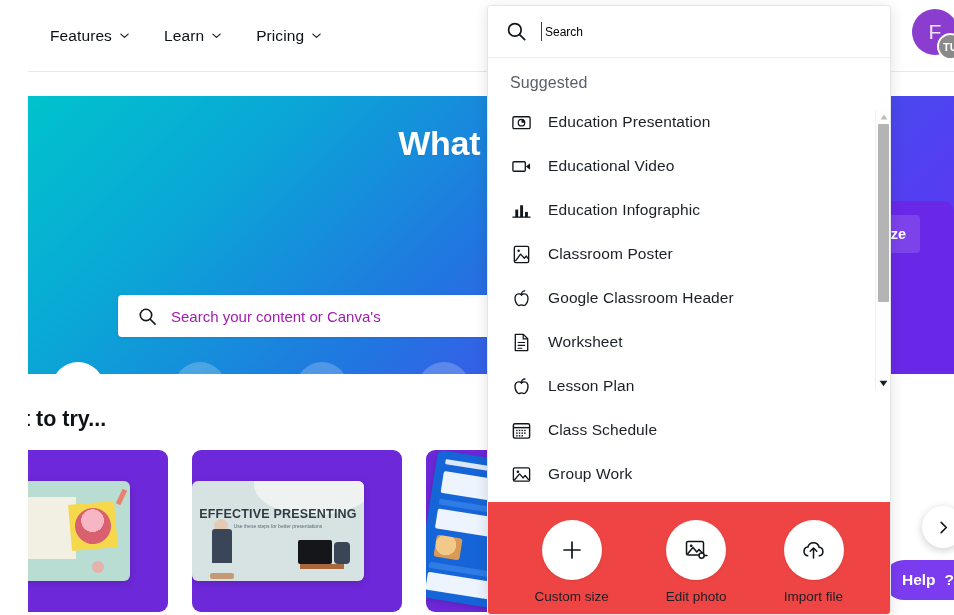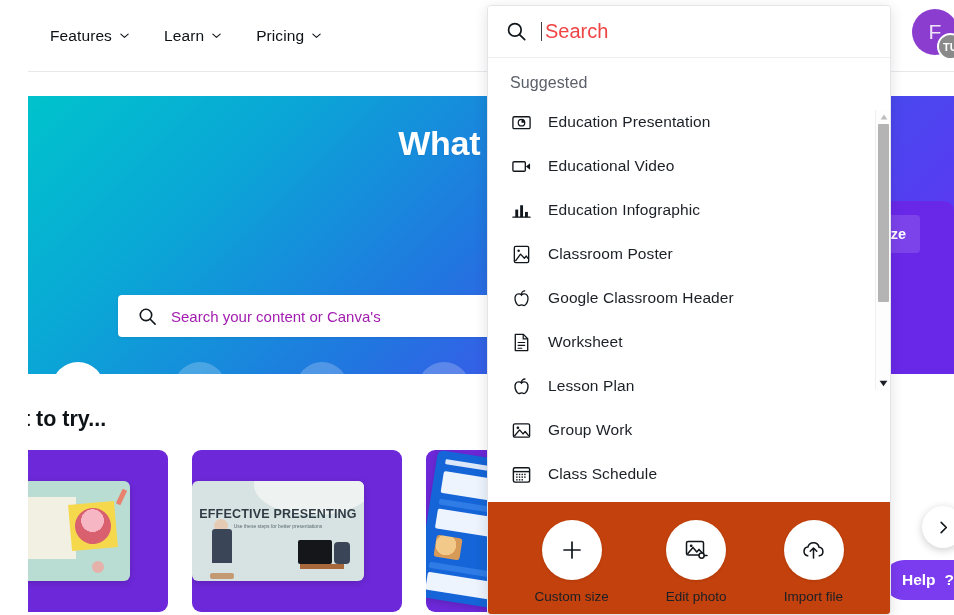--- a/index.html
+++ b/index.html
@@ -171,21 +171,21 @@
     display: flex; flex-direction: column; overflow: hidden;
   }
   .dd-search {
     height: 52px; display: flex; align-items: center; gap: 14px;
     padding-left: 18px; border-bottom: 1px solid #ededf0; flex: 0 0 auto;
     background:#fff;
   }
   .dd-search .caret-bar {
     width: 1px; height: 19px; background: #3b3f46; margin-right: -11px;
   }
-  .dd-search .ph { color: #ef4444; font-size: 20px; }
+  .dd-search .ph { color: #000000; font-size: 12px; }
   .dd-list {
     flex: 1 1 auto; position: relative; overflow: hidden; background: #fff;
   }
   .dd-group-label {
     font-size: 16px; color: #5a5f68; padding: 16px 0 8px 22px; letter-spacing:.1px;
   }
   .dd-item {
     height: 44px; display: flex; align-items: center; gap: 16px;
     padding-left: 22px; cursor: pointer;
   }
@@ -200,21 +200,21 @@
   .dd-sb-up, .dd-sb-down {
     position: absolute; left: 0; width: 15px; height: 14px;
     display: flex; align-items: center; justify-content: center;
   }
   .dd-sb-up { top: 0; } .dd-sb-down { bottom: 0; }
   .dd-sb-thumb {
     position: absolute; left: 2px; top: 14px; width: 11px; height: 178px;
     background: #b4b4b4; border-radius: 1px;
   }
   .dd-footer {
-    flex: 0 0 auto; height: 112px; background: #c2410c;
+    flex: 0 0 auto; height: 112px; background: #ef4444;
     display: flex; align-items: flex-start; justify-content: space-around;
     padding: 18px 18px 0 18px;
   }
   .dd-action { display: flex; flex-direction: column; align-items: center; cursor: pointer; }
   .dd-action .circ {
     width: 60px; height: 60px; border-radius: 50%; background: #fff;
     display: flex; align-items: center; justify-content: center;
     box-shadow: 0 1px 3px rgba(0,0,0,.09);
   }
   .dd-action .alabel { margin-top: 9px; font-size: 13.5px; color: #1b1f26; }
@@ -475,31 +475,20 @@
       </div>
 
       <div class="dd-item">
         <span class="dd-icon">
           <svg width="21" height="21" viewBox="0 0 22 22">
               <path d="M11 7.4 C9.6 5.6 6.4 5.8 5 7.8 C3.4 10 4.2 14.6 6.6 17.4 C7.6 18.6 9 18.4 10 17.9 C10.6 17.6 11.4 17.6 12 17.9 C13 18.4 14.4 18.6 15.4 17.4 C17.8 14.6 18.6 10 17 7.8 C15.6 5.8 12.4 5.6 11 7.4 Z" fill="none" stroke="#11161b" stroke-width="1.5"></path>
               <path d="M11 6.8 C11 4.6 12.8 3.2 14.6 3.2" fill="none" stroke="#11161b" stroke-width="1.5" stroke-linecap="round"></path>
             </svg>
         </span>
         <span class="lbl">Lesson Plan</span>
-      </div>
-
-      <div class="dd-item">
-        <span class="dd-icon">
-          <svg width="21" height="21" viewBox="0 0 22 22">
-              <rect x="2.5" y="4" width="17" height="14" rx="1.6" fill="none" stroke="#11161b" stroke-width="1.4"></rect>
-              <circle cx="7.2" cy="8.2" r="1.4" fill="#11161b"></circle>
-              <path d="M3.4 17 L9 10.4 L12.6 14.6 L14.8 12 L18.6 16.6" fill="none" stroke="#11161b" stroke-width="1.4" stroke-linejoin="round"></path>
-            </svg>
-        </span>
-        <span class="lbl">Group Work</span>
       </div>
 
       <div class="dd-item">
         <span class="dd-icon">
           <svg width="21" height="21" viewBox="0 0 22 22">
               <rect x="2.5" y="4" width="17" height="15" rx="1.6" fill="none" stroke="#11161b" stroke-width="1.5"></rect>
               <path d="M2.5 8 H19.5" stroke="#11161b" stroke-width="1.5"></path>
               <g fill="#11161b">
                 <rect x="5.4" y="10.2" width="1.5" height="1.5"></rect>
                 <rect x="8.2" y="10.2" width="1.5" height="1.5"></rect>
@@ -511,20 +500,31 @@
                 <rect x="13.8" y="13" width="1.5" height="1.5"></rect>
                 <rect x="5.4" y="15.8" width="1.5" height="1.5"></rect>
                 <rect x="8.2" y="15.8" width="1.5" height="1.5"></rect>
                 <rect x="11" y="15.8" width="1.5" height="1.5"></rect>
               </g>
             </svg>
         </span>
         <span class="lbl">Class Schedule</span>
       </div>
 
+      <div class="dd-item">
+        <span class="dd-icon">
+          <svg width="21" height="21" viewBox="0 0 22 22">
+              <rect x="2.5" y="4" width="17" height="14" rx="1.6" fill="none" stroke="#11161b" stroke-width="1.4"></rect>
+              <circle cx="7.2" cy="8.2" r="1.4" fill="#11161b"></circle>
+              <path d="M3.4 17 L9 10.4 L12.6 14.6 L14.8 12 L18.6 16.6" fill="none" stroke="#11161b" stroke-width="1.4" stroke-linejoin="round"></path>
+            </svg>
+        </span>
+        <span class="lbl">Group Work</span>
+      </div>
+
       <div class="dd-sb">
         <div class="dd-sb-up">
           <svg width="8" height="6" viewBox="0 0 8 6">
               <path d="M4 0.6 L7.4 5.4 H0.6 Z" fill="#bdbdbd"></path>
             </svg>
         </div>
         <div class="dd-sb-thumb"></div>
         <div class="dd-sb-down">
           <svg width="9" height="7" viewBox="0 0 9 7">
               <path d="M0.6 0.8 H8.4 L4.5 6.2 Z" fill="#1b1f26"></path>

